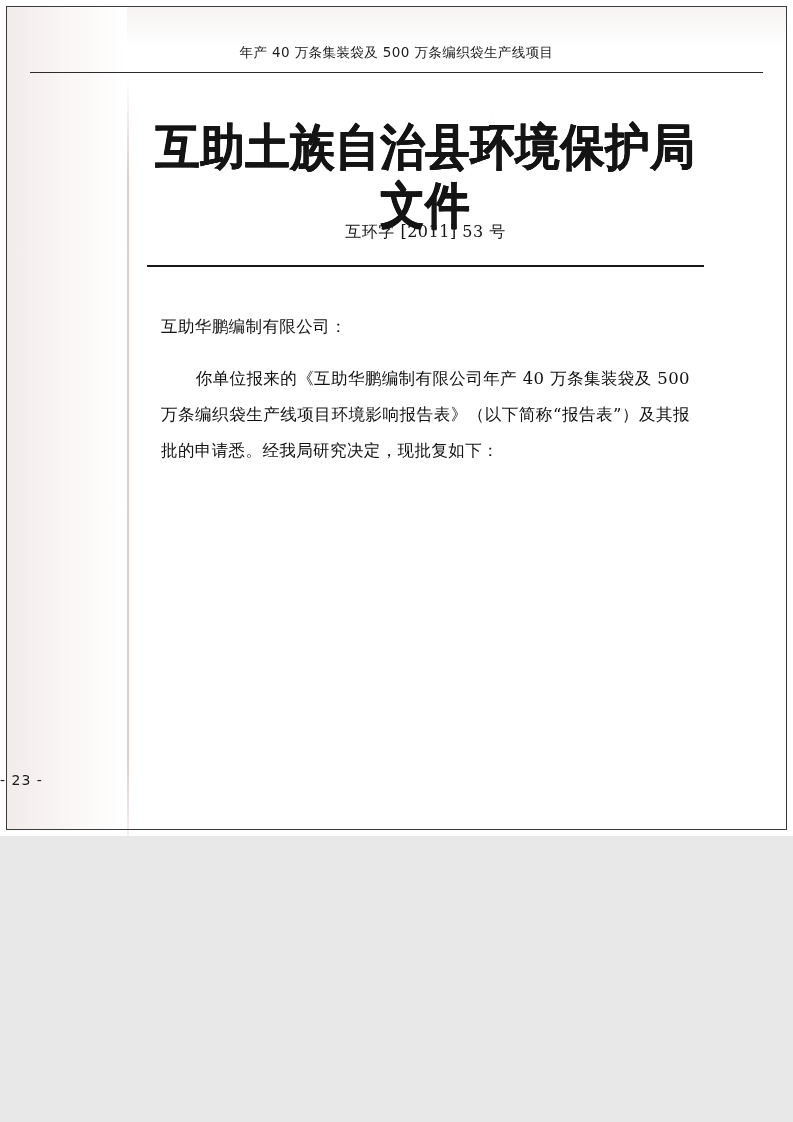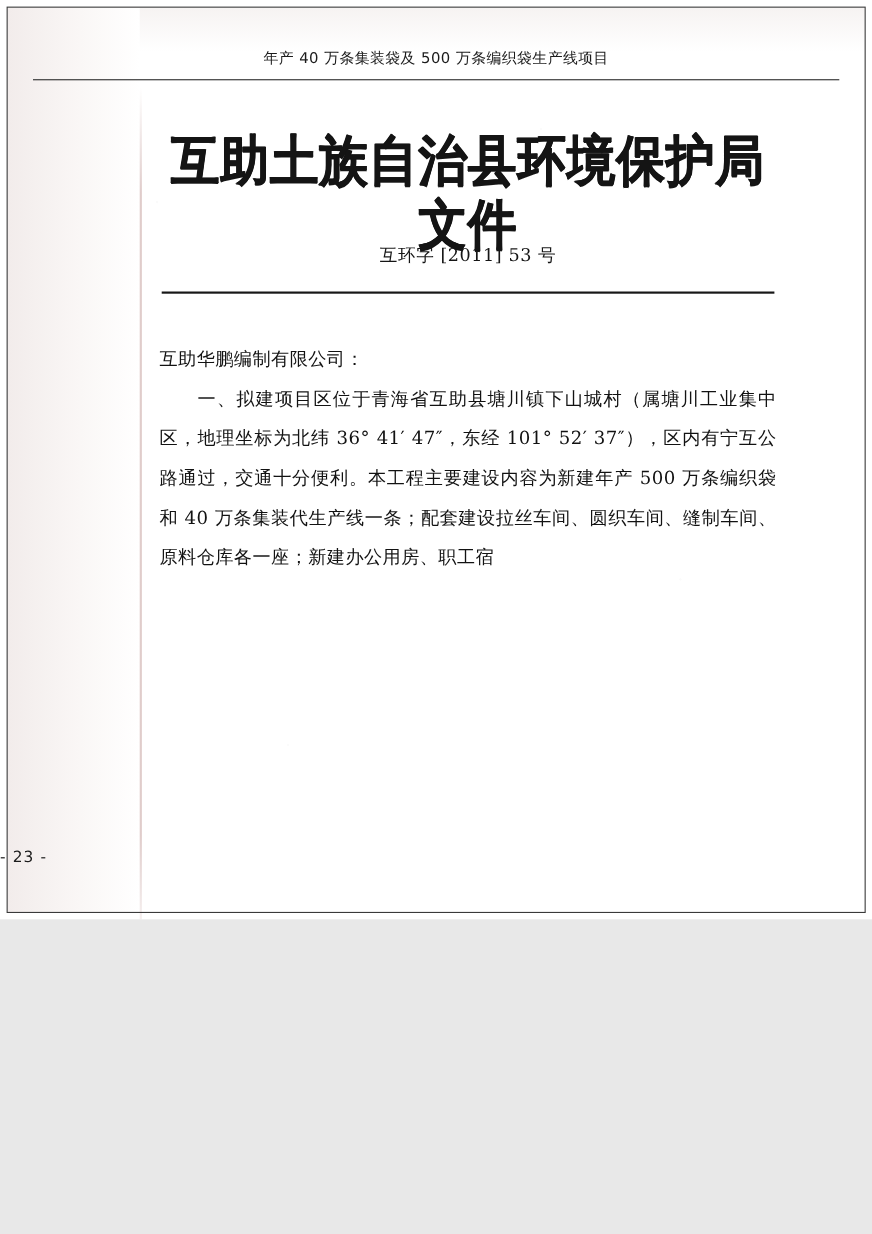--- a/index.html
+++ b/index.html
@@ -127,21 +127,21 @@
   .body-block {
     margin-top: 42px;
     font-size: 16.5px;
     line-height: 2.18;
     color: #121212;
     letter-spacing: 0.4px;
     font-family: "DejaVu Serif", "Liberation Serif", serif;
     text-align: justify;
   }
   .body-block p {
-    margin: 0;
+    margin: 16px;
   }
   .p-salutation {
     text-indent: 0;
   }
   .p-indent {
     text-indent: 2.1em;
     text-align: justify;
     text-justify: inter-ideograph;
   }
 
@@ -185,18 +185,18 @@
   <div class="content">
     <div class="doc-title">互助土族自治县环境保护局文件</div>
 
     <div class="doc-number">互环字 [2011] 53 号</div>
 
     <div class="rule-thick"></div>
 
 
     <div class="body-block">
       <p class="p-salutation">互助华鹏编制有限公司：</p>
-      <p class="p-indent">一、拟建项目区位于青海省互助县塘川镇下山城村（属塘川工业集中区，地理坐标为北纬 36° 41′ 47″，东经 101° 52′ 37″），区内有宁互公路通过，交通十分便利。本工程主要建设内容为新建年产 500 万条编织袋和 40 万条集装代生产线一条；配套建设拉丝车间、圆织车间、缝制车间、原料仓库各一座；新建办公用房、职工宿</p>
+      <p class="p-indent">你单位报来的《互助华鹏编制有限公司年产 40 万条集装袋及 500 万条编织袋生产线项目环境影响报告表》（以下简称“报告表”）及其报批的申请悉。经我局研究决定，现批复如下：</p>
     </div>
   </div>
 
   <div class="page-number">- 23 -</div>
 </div>
 
 </body></html>

